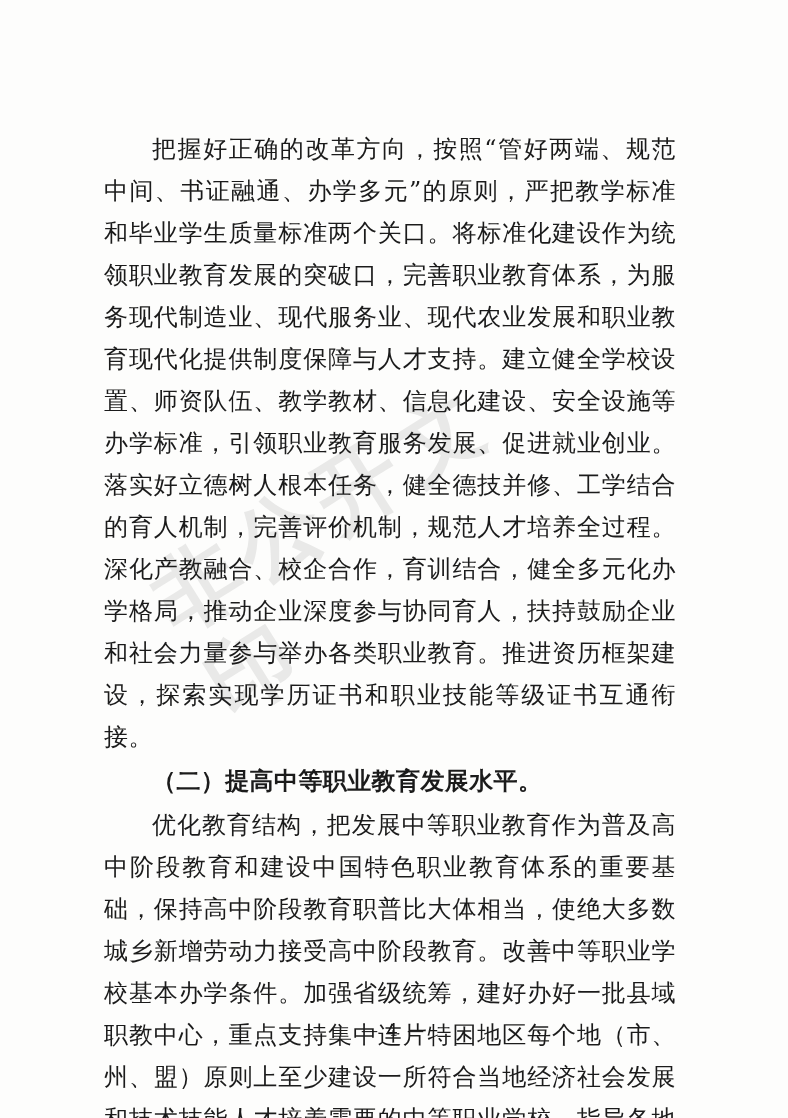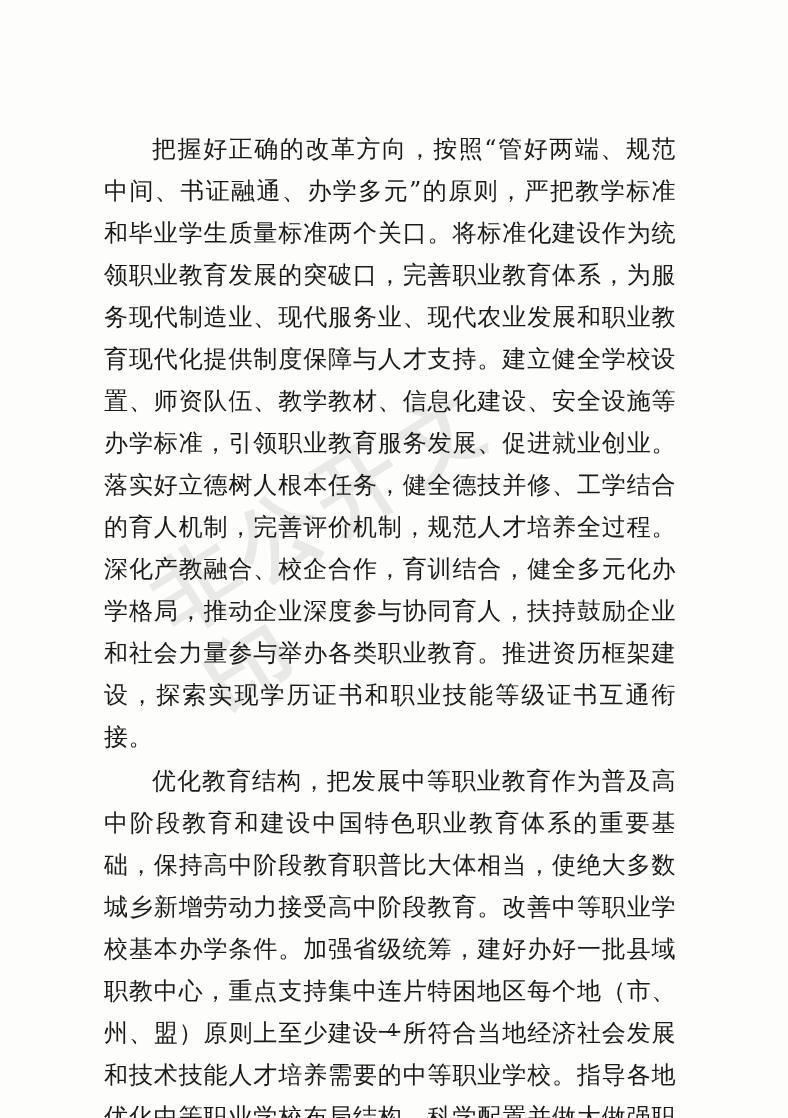--- a/index.html
+++ b/index.html
@@ -70,20 +70,21 @@
 </style>
 </head>
 <body>
 
 <div class="page">
 
   <div class="watermark">非公开文印</div>
 
   <div class="content">
     <p class="para">把握好正确的改革方向，按照“管好两端、规范中间、书证融通、办学多元”的原则，严把教学标准和毕业学生质量标准两个关口。将标准化建设作为统领职业教育发展的突破口，完善职业教育体系，为服务现代制造业、现代服务业、现代农业发展和职业教育现代化提供制度保障与人才支持。建立健全学校设置、师资队伍、教学教材、信息化建设、安全设施等办学标准，引领职业教育服务发展、促进就业创业。落实好立德树人根本任务，健全德技并修、工学结合的育人机制，完善评价机制，规范人才培养全过程。深化产教融合、校企合作，育训结合，健全多元化办学格局，推动企业深度参与协同育人，扶持鼓励企业和社会力量参与举办各类职业教育。推进资历框架建设，探索实现学历证书和职业技能等级证书互通衔接。</p>
+    <p class="para heading">（二）提高中等职业教育发展水平。</p>
     <p class="para">优化教育结构，把发展中等职业教育作为普及高中阶段教育和建设中国特色职业教育体系的重要基础，保持高中阶段教育职普比大体相当，使绝大多数城乡新增劳动力接受高中阶段教育。改善中等职业学校基本办学条件。加强省级统筹，建好办好一批县域职教中心，重点支持集中连片特困地区每个地（市、州、盟）原则上至少建设一所符合当地经济社会发展和技术技能人才培养需要的中等职业学校。指导各地优化中等职业学校布局结构，科学配置并做大做强职业教育资源。加大对民族地区、贫困地区和残疾人职业教育的政策、金融支持力度，落实职业教育东西协作行动计划，办好内地少数民族中职班。完善招生机制，建</p>
   </div>
 
   <div class="footer">
     <span class="dash">—</span><span>4</span><span class="dash">—</span>
   </div>
 
 </div>
 
 </body></html>

